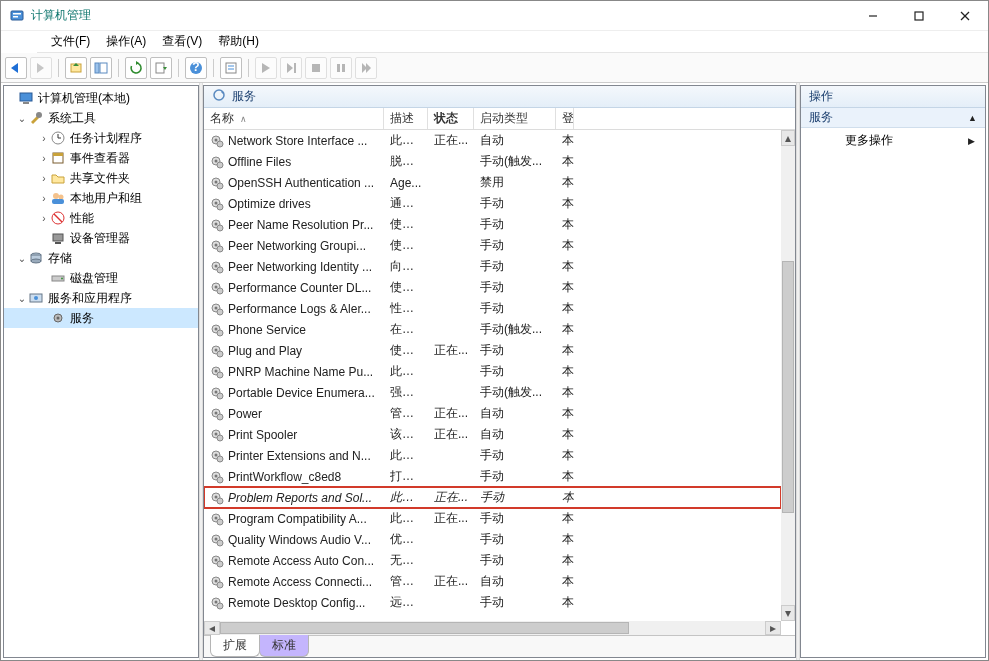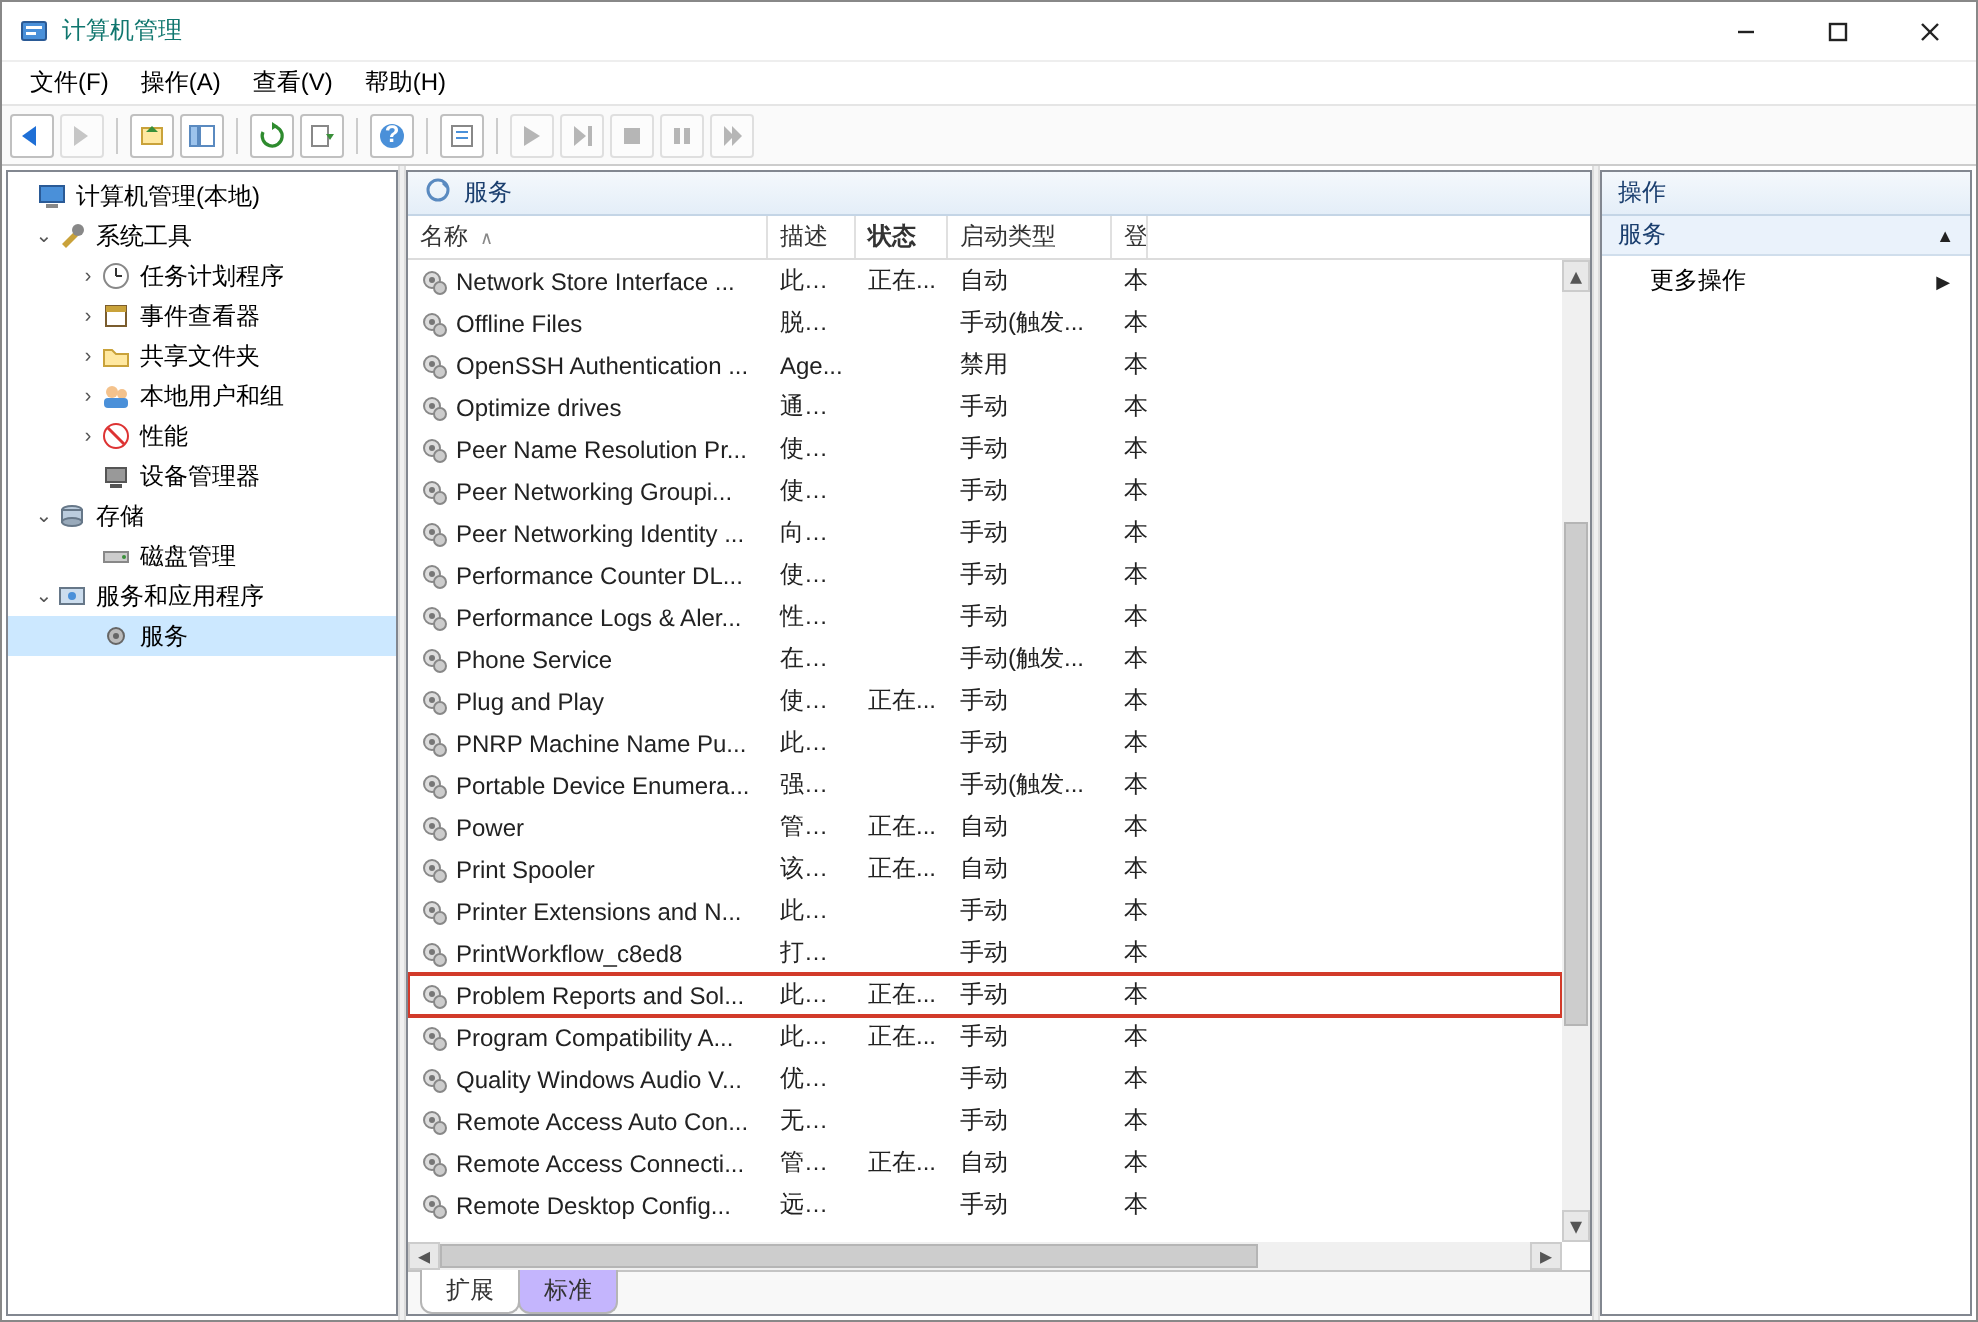--- a/index.html
+++ b/index.html
@@ -8,21 +8,21 @@
 
     
     .titlebar { display: flex; align-items: center; height: 30px; background: #fff; border-bottom: 1px solid #eee; }
     .titlebar .icon { width: 16px; height: 16px; margin: 0 6px 0 8px; }
     .titlebar .title { flex: 1; color: #0f766e; font-size: 12px; }
     .window-controls { display: flex; }
     .win-btn { width: 46px; height: 30px; display: flex; align-items: center; justify-content: center; background: transparent; border: none; cursor: default; }
     .win-btn svg { stroke: #222; }
 
     
-    .menubar { display: flex; align-items: center; height: 22px; padding: 0 6px; border-bottom: 1px solid #e5e5e5; }
+    .menubar { display: flex; align-items: center; height: 22px; padding: 0 6px; border-bottom: 1px solid #e5e5e5; margin-left: 36px; }
     .menu-item { padding: 2px 8px; cursor: default; }
 
     
     .toolbar { display: flex; align-items: center; height: 30px; padding: 2px 4px; gap: 3px; border-bottom: 1px solid #ccc; background: #fafafa; }
     .tb-btn { width: 22px; height: 22px; display: flex; align-items: center; justify-content: center; background: #fff; border: 1px solid #c0c0c0; border-radius: 2px; cursor: default; }
     .tb-btn.disabled { opacity: 0.45; }
     .tb-sep { width: 1px; height: 18px; background: #ccc; margin: 0 3px; }
 
     
     .main { flex: 1; display: flex; overflow: hidden; }
@@ -52,21 +52,21 @@
     .col .sort { margin-left: 6px; color: #888; font-size: 9px; }
     .col-name { width: 180px; }
     .col-desc { width: 44px; }
     .col-stat { width: 46px; font-weight: bold; }
     .col-start{ width: 82px; }
     .col-log  { width: 18px; }
 
     .list-body { flex: 1; overflow: hidden; position: relative; }
     .rows-clip { position: absolute; top: 0; left: 0; right: 14px; bottom: 14px; overflow: hidden; }
     .row { display: flex; align-items: center; height: 21px; cursor: default; }
-    .row.highlight { outline: 2px solid #d23a2a; outline-offset: -1px; }
+    .row.highlight { outline: 2px solid #d23a2a; outline-offset: -1px; font-style: italic; }
     .cell { padding: 0 6px; overflow: hidden; white-space: nowrap; text-overflow: ellipsis; color: #222; }
     .cell-name { width: 180px; display: flex; align-items: center; gap: 4px; }
     .cell-desc { width: 44px; }
     .cell-stat { width: 46px; }
     .cell-start{ width: 82px; }
     .cell-log  { width: 18px; }
     .svc-ico { width: 14px; height: 14px; flex-shrink: 0; }
 
     
     .hscroll { position: absolute; left: 0; right: 14px; bottom: 0; height: 14px; background: #f0f0f0; display: flex; align-items: center; }
@@ -81,21 +81,21 @@
     
     .tabbar { display: flex; align-items: flex-start; height: 22px; padding-left: 6px; border-top: 1px solid #c4c4c4; background: #f8f8f8; }
     .tab { padding: 2px 12px; border: 1px solid #b5b5b5; border-top: none; background: #fff; border-bottom-left-radius: 6px; border-bottom-right-radius: 6px; margin-right: -1px; color: #333; cursor: default; position: relative; top: -1px; }
     .tab.active { background: #fff; z-index: 2; }
     .tab.inactive { background: #c4b5fd; }
 
     
     .right-pane { width: 186px; margin: 2px 2px 2px 0; border: 1px solid #828790; display: flex; flex-direction: column; }
     .right-header { height: 22px; display: flex; align-items: center; padding: 0 8px; background: linear-gradient(#f4f8fc,#e4eef8); border-bottom: 1px solid #c4d5e6; color: #1a3e6e; }
     .right-section-head { height: 20px; display: flex; align-items: center; justify-content: space-between; padding: 0 8px; background: #eaf2fb; border-bottom: 1px solid #d0deec; color: #1a3e6e; }
-    .right-item { display: flex; align-items: center; justify-content: space-between; padding: 4px 10px 4px 24px; cursor: default; }
+    .right-item { display: flex; align-items: center; justify-content: space-between; padding: 4px 10px 4px 24px; cursor: default; margin-left: 20px; }
     .tri { font-size: 9px; color: #222; }
   </style>
 </head>
 <body>
 
 <div class="window">
 
   <div class="titlebar">
     <span class="icon">
       <svg viewBox="0 0 16 16" width="16" height="16">

